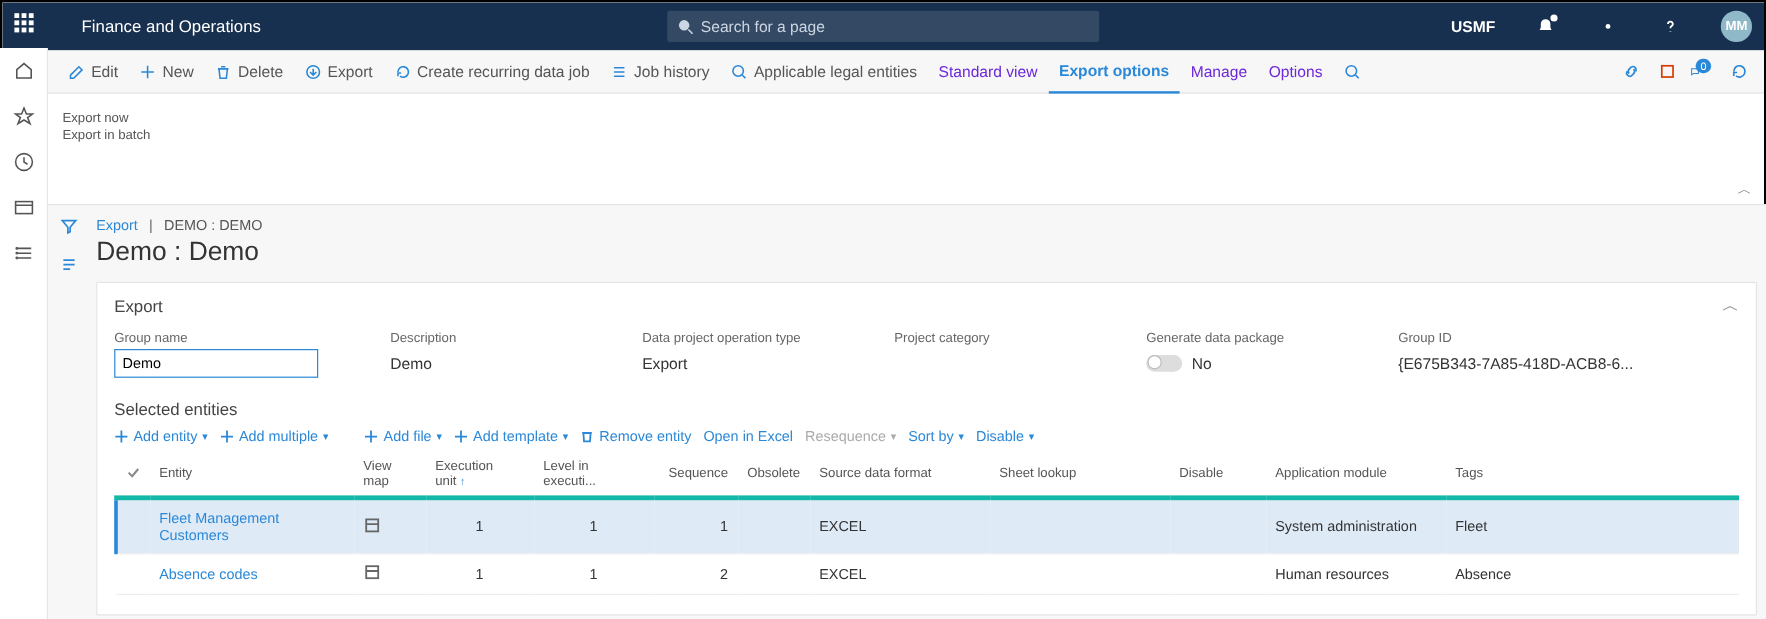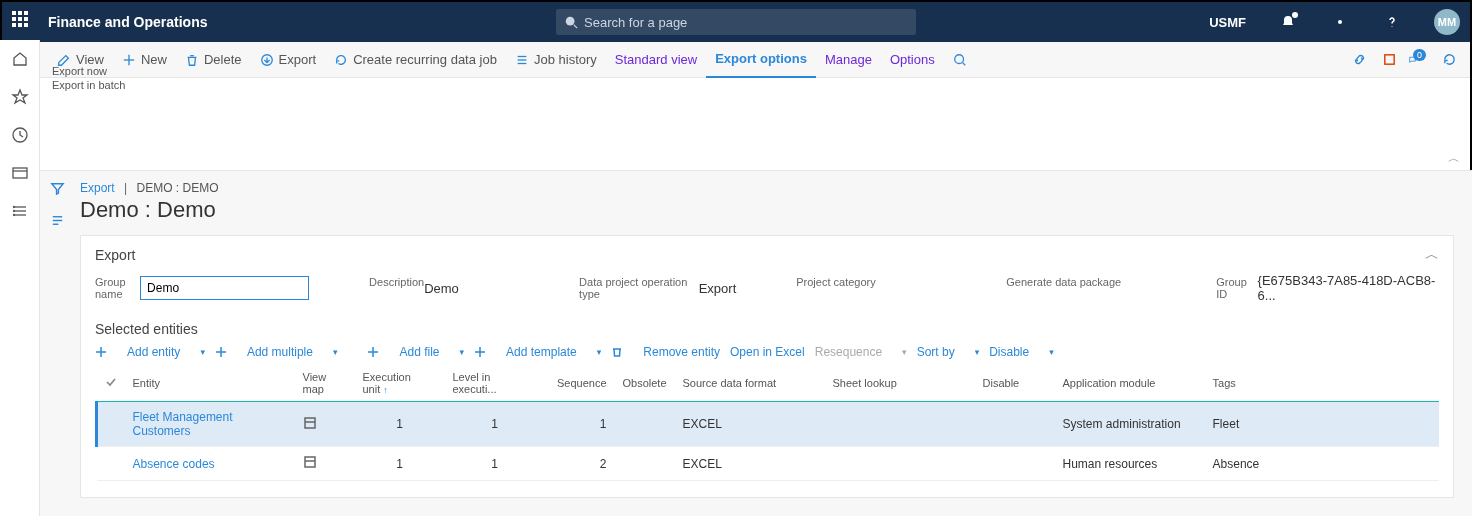--- a/index.html
+++ b/index.html
@@ -3,21 +3,21 @@
 <meta charset="utf-8">
 <style>
   * { box-sizing: border-box; margin: 0; padding: 0; }
   html, body { width: 1472px; height: 516px; font-family: "Segoe UI", Arial, sans-serif; font-size: 13px; color: #333; background: #fff; overflow: hidden; }
   body { border: 2px solid #000; }
 
   
   .topbar { height: 40px; background: #18304f; color: #fff; display: flex; align-items: center; padding: 0 10px; }
   .topbar .waffle { width: 22px; height: 22px; display: grid; grid-template-columns: repeat(3,4px); grid-template-rows: repeat(3,4px); gap: 2px; margin-right: 14px; cursor: pointer; }
   .topbar .waffle span { background: #fff; }
-  .topbar .brand { font-size: 14px; font-weight: 700; }
+  .topbar .brand { font-size: 14px; font-weight: 400; margin-left: 20px; }
   .topbar .search { margin-left: auto; margin-right: auto; position: absolute; left: 50%; transform: translateX(-50%); width: 360px; height: 26px; background: rgba(255,255,255,0.12); border-radius: 2px; display: flex; align-items: center; padding: 0 8px; cursor: text; }
   .topbar .search svg { width: 14px; height: 14px; fill: #cbd6e2; margin-right: 6px; }
   .topbar .search span { color: #cbd6e2; font-size: 13px; }
   .topbar .right { margin-left: auto; display: flex; align-items: center; gap: 32px; }
   .topbar .company { font-size: 13px; font-weight: 600; }
   .topbar .icon-btn { width: 20px; height: 20px; display: flex; align-items: center; justify-content: center; cursor: pointer; position: relative; }
   .topbar .icon-btn svg { width: 16px; height: 16px; fill: #fff; }
   .topbar .dot { position: absolute; top: 0; right: 0; width: 6px; height: 6px; background: #fff; border-radius: 50%; }
   .topbar .avatar { width: 26px; height: 26px; border-radius: 50%; background: #8fb8c9; color: #fff; display: flex; align-items: center; justify-content: center; font-size: 11px; font-weight: 600; }
 
@@ -32,57 +32,57 @@
   .actionbar .right .mini { width: 22px; height: 22px; display:flex; align-items:center; justify-content:center; cursor:pointer; }
   .actionbar .right .mini svg { width:15px; height:15px; stroke:#2b88d8; fill:none; stroke-width:1.5;}
   .actionbar .right .badge { font-size:9px; background:#2b88d8; color:#fff; border-radius:8px; padding:1px 4px; position:relative; top:-5px; left:-4px;}
 
   
   .leftrail { position: absolute; top: 40px; left: 0; width: 40px; bottom: 0; background: #fff; border-right: 1px solid #e5e5e5; display: flex; flex-direction: column; align-items: center; padding-top: 10px; gap: 20px; }
   .leftrail .lr-icon { width: 18px; height: 18px; cursor: pointer; display:flex; align-items:center; justify-content:center;}
   .leftrail .lr-icon svg { width: 18px; height: 18px; fill: none; stroke: #555; stroke-width: 1.3; }
 
   
-  .subbar { position: absolute; top: 60px; left: 40px; right: 0; height: 36px; padding: 4px 12px; font-size: 11px; color: #555; line-height: 14px; }
+  .subbar { position: absolute; top: 88px; left: 40px; right: 0; height: 36px; padding: 4px 12px; font-size: 11px; color: #555; line-height: 14px; }
   .subbar div { cursor: pointer; }
 
   
   .caret-up { position:absolute; top: 150px; right: 12px; color:#888; font-size: 12px; cursor:pointer;}
 
   
   .content { position: absolute; top: 170px; left: 40px; right: 0; bottom: 0; background: #f7f7f7; border-top: 1px solid #e5e5e5; display: flex; }
   .content .gutter { width: 34px; display:flex; flex-direction:column; align-items:center; padding-top:10px; gap:14px;}
   .content .gutter svg { width:15px; height:15px; fill:none; stroke:#2b88d8; stroke-width:1.5;}
-  .content .main { flex: 1; padding: 10px 18px 10px 6px; overflow: auto; }
+  .content .main { flex: 1; padding: 10px 8px 10px 6px; overflow: auto; }
   .crumb { font-size: 12px; color: #2b88d8; }
   .crumb .sep { color: #666; margin: 0 6px; }
   .crumb .cur { color: #555; }
   h1.title { font-size: 22px; font-weight: 400; color: #333; margin-top: 2px; margin-bottom: 12px; }
 
   .panel { background: #fff; border: 1px solid #e5e5e5; border-radius: 1px; padding: 10px 14px 16px; margin-bottom: 0; }
   .panel .phead { font-size: 14px; color: #444; margin-bottom: 12px; display:flex; align-items:center; }
   .panel .phead .chev { margin-left:auto; color:#888; cursor:pointer; }
   .fields { display: flex; gap: 60px 60px; flex-wrap: nowrap; }
-  .field { display: flex; flex-direction: row; min-width: 150px; }
+  .field { display: flex; flex-direction: column; min-width: 150px; }
   .field label { font-size: 11px; color: #666; margin-bottom: 3px; }
   .field input { border: 1px solid #2b88d8; height: 24px; padding: 0 6px; font-size: 12px; width: 170px; }
   .field .ro { font-size: 13px; color: #333; height: 24px; display:flex; align-items:center; }
   .toggle { display:inline-flex; align-items:center; gap:8px; }
   .toggle .track { width:30px; height:14px; background:#ddd; border-radius:8px; position:relative; }
   .toggle .knob { width:12px; height:12px; background:#fff; border:1px solid #bbb; border-radius:50%; position:absolute; top:0; left:1px; }
 
   .shead { font-size: 14px; color: #444; margin: 18px 0 8px; }
   .toolbar { display: flex; gap: 10px; font-size: 12px; color: #2b88d8; margin-bottom: 6px; flex-wrap: wrap; }
-  .toolbar .titem { display: flex; align-items: center; gap: 20px; cursor: pointer; }
+  .toolbar .titem { display: flex; align-items: center; gap: 4px; cursor: pointer; }
   .toolbar .titem.disabled { color: #aaa; }
   .toolbar .titem svg { width:12px; height:12px; stroke:#2b88d8; fill:none; stroke-width:1.5;}
   .toolbar .titem .chev { font-size:9px; }
 
   table.grid { width: 100%; border-collapse: collapse; font-size: 12px; }
-  table.grid th { text-align: left; font-weight: 400; color: #555; border-bottom: 1px solid #14b8a6; padding: 6px 8px; background:#fff; font-size:11px;}
+  table.grid th { text-align: left; font-weight: 400; color: #555; border-bottom: 4px solid #14b8a6; padding: 6px 8px; background:#fff; font-size:11px;}
   table.grid td { padding: 8px; border-bottom: 1px solid #eee; }
   table.grid tr.sel td { background: #dfeaf7; }
   table.grid tr.sel td:first-child { border-left: 3px solid #2b88d8; }
   .entity-link { color: #2b88d8; cursor:pointer; }
   .vm-icon svg { width:14px; height:14px; stroke:#666; fill:none; stroke-width:1.5;}
   .sort-ind { font-size:9px; color:#2b88d8; margin-left:3px;}
   .chk { width:12px; height:12px; display:inline-block; }
   .chk svg { width:12px; height:12px; stroke:#888; fill:none; stroke-width:1.7;}
 
   
@@ -141,21 +141,21 @@
       <line x1="2" y1="8" x2="14" y2="8"></line>
       <line x1="2" y1="12" x2="14" y2="12"></line>
     </svg>
 </div>
 
 <div class="actionbar">
   <div class="ab-item">
       <svg viewBox="0 0 16 16">
         <path d="M2 11l8-8 3 3-8 8H2z"></path>
       </svg>
-      <span>View</span>
+      <span>Edit</span>
     </div>
   <div class="ab-item">
       <svg viewBox="0 0 16 16">
         <line x1="8" y1="2" x2="8" y2="14"></line>
         <line x1="2" y1="8" x2="14" y2="8"></line>
       </svg>
       <span>New</span>
     </div>
   <div class="ab-item">
       <svg viewBox="0 0 16 16">
@@ -176,20 +176,27 @@
       </svg>
       <span>Create recurring data job</span>
     </div>
   <div class="ab-item">
       <svg viewBox="0 0 16 16">
         <line x1="3" y1="4" x2="13" y2="4"></line>
         <line x1="3" y1="8" x2="13" y2="8"></line>
         <line x1="3" y1="12" x2="13" y2="12"></line>
       </svg>
       <span>Job history</span>
+    </div>
+  <div class="ab-item">
+      <svg viewBox="0 0 16 16">
+        <circle cx="7" cy="7" r="5"></circle>
+        <line x1="11" y1="11" x2="14" y2="14"></line>
+      </svg>
+      <span>Applicable legal entities</span>
     </div>
   <div class="ab-item text-only">
       <span>Standard view</span>
     </div>
   <div class="ab-item active">
       <span>Export options</span>
     </div>
   <div class="ab-item text-only">
       <span>Manage</span>
     </div>
@@ -305,20 +312,26 @@
         </div>
         <div class="field">
           <label>Data project operation type</label>
           <div class="ro">Export</div>
         </div>
         <div class="field">
           <label>Project category</label>
         </div>
         <div class="field">
           <label>Generate data package</label>
+          <div class="ro toggle">
+            <span class="track">
+                <span class="knob"></span>
+              </span>
+            <span>No</span>
+          </div>
         </div>
         <div class="field" style="min-width:200px">
           <label>Group ID</label>
           <div class="ro">{E675B343-7A85-418D-ACB8-6...</div>
         </div>
       </div>
 
       <div class="shead">Selected entities</div>
 
       <div class="toolbar">

